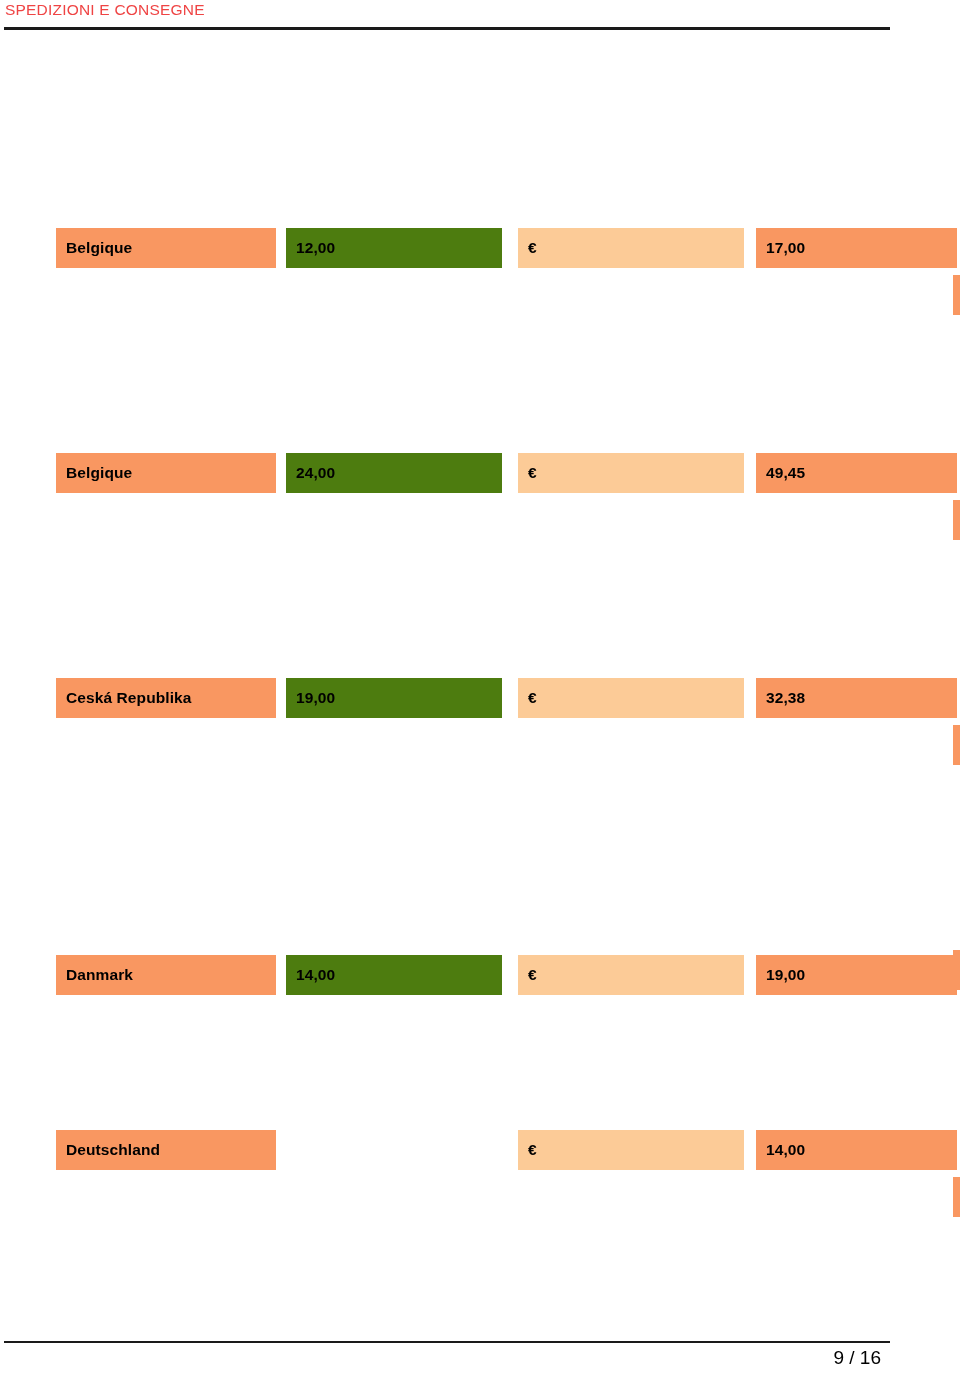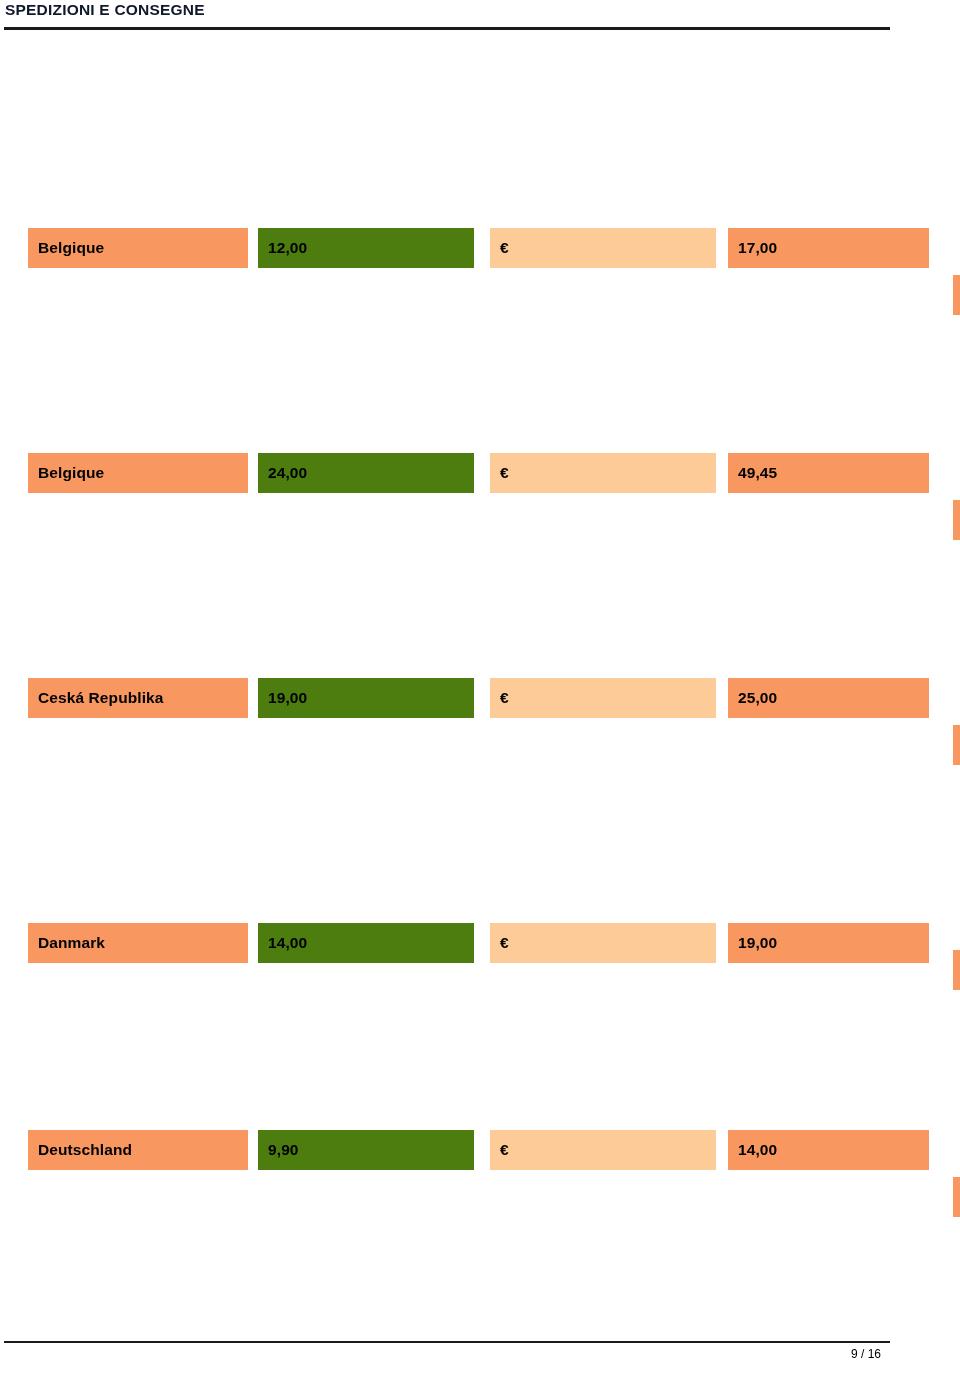--- a/index.html
+++ b/index.html
@@ -22,23 +22,23 @@
     left: 0;
     top: 0;
     width: 960px;
     height: 40px;
   }
   #doc-header .header-title {
     position: absolute;
     left: 5px;
     top: 1px;
     font-size: 15.5px;
-    font-weight: bold;
+    font-weight: normal;
     letter-spacing: 0.2px;
-    color: #0f172a;
+    color: #ef4444;
     white-space: nowrap;
   }
   #doc-header .header-rule {
     position: absolute;
     left: 4px;
     top: 27px;
     width: 886px;
     height: 3px;
     background: #1a1a1a;
   }
@@ -62,20 +62,21 @@
     top: 0;
     height: 40px;
     box-sizing: border-box;
     display: flex;
     align-items: center;
     font-size: 15.5px;
     font-weight: bold;
     color: #000000;
     white-space: nowrap;
     letter-spacing: 0.1px;
+    margin-left: 28px;
   }
   .cell .cell-text {
     display: block;
     padding-left: 10px;
   }
   .cell-country {
     left: 28px;
     width: 220px;
     background: #f99761;
   }
@@ -121,21 +122,21 @@
     background: #1a1a1a;
   }
   #doc-footer .footer-page {
     position: absolute;
     left: 0;
     top: 28px;
     width: 891px;
     text-align: right;
     padding-right: 10px;
     box-sizing: border-box;
-    font-size: 12px;
+    font-size: 19px;
     color: #000000;
   }
 </style>
 </head>
 <body>
 
 <div id="doc-header">
   <div class="header-title">SPEDIZIONI E CONSEGNE</div>
   <div class="header-rule"></div>
 </div>
@@ -178,47 +179,44 @@
     <div class="cell cell-country">
       <span class="cell-text">Ceská Republika</span>
     </div>
     <div class="cell cell-price1">
       <span class="cell-text">19,00</span>
     </div>
     <div class="cell cell-currency">
       <span class="cell-text">€</span>
     </div>
     <div class="cell cell-price2">
-      <span class="cell-text">25,00</span>
+      <span class="cell-text">32,38</span>
     </div>
   </div>
   <div class="edge-sliver" style="top:725px;"></div>
 
-  <div class="rate-row" style="top:923px;text-align:right;">
+  <div class="rate-row" style="top:955px;text-align:right;">
     <div class="cell cell-country">
       <span class="cell-text">Danmark</span>
     </div>
     <div class="cell cell-price1">
       <span class="cell-text">14,00</span>
     </div>
     <div class="cell cell-currency">
       <span class="cell-text">€</span>
     </div>
     <div class="cell cell-price2">
       <span class="cell-text">19,00</span>
     </div>
   </div>
   <div class="edge-sliver" style="top:950px;"></div>
 
   <div class="rate-row" style="top:1130px;">
     <div class="cell cell-country">
       <span class="cell-text">Deutschland</span>
-    </div>
-    <div class="cell cell-price1">
-      <span class="cell-text">9,90</span>
     </div>
     <div class="cell cell-currency">
       <span class="cell-text">€</span>
     </div>
     <div class="cell cell-price2">
       <span class="cell-text">14,00</span>
     </div>
   </div>
   <div class="edge-sliver" style="top:1177px;"></div>
 

